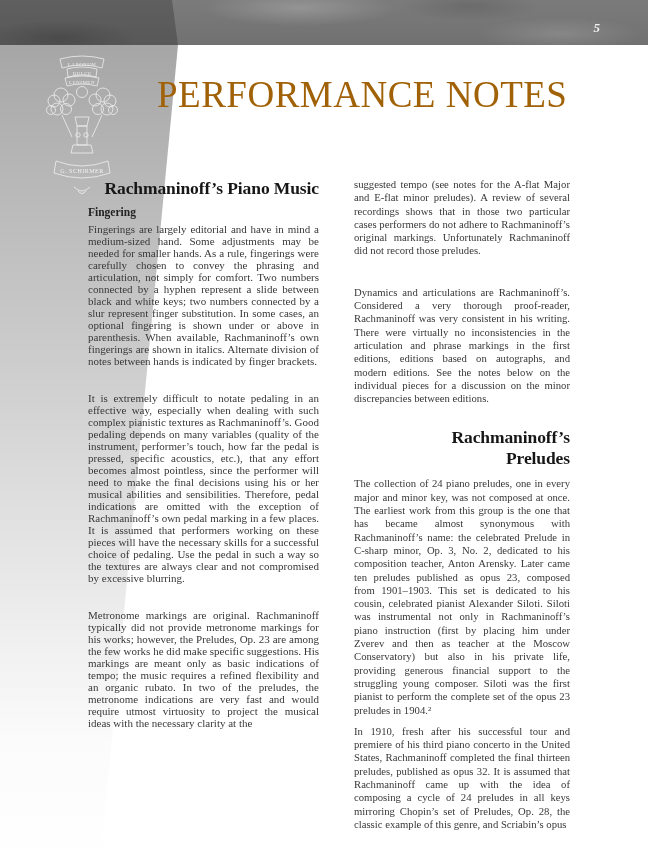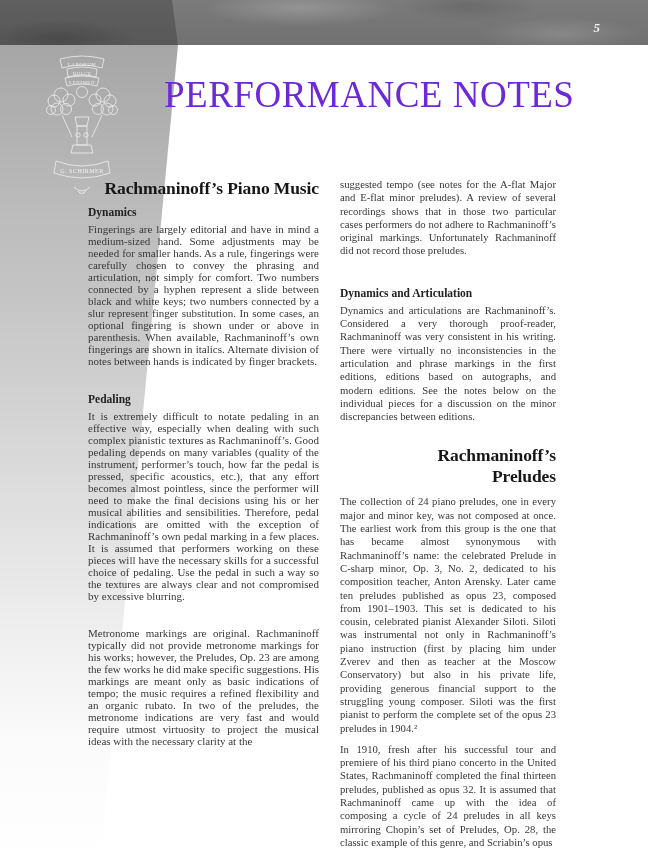--- a/index.html
+++ b/index.html
@@ -37,28 +37,28 @@
   }
   
   .crest{position:absolute;left:42px;top:55px;width:80px;height:145px;opacity:.8;}
   .crest *{vector-effect:non-scaling-stroke;}
   .crest text{
     fill:#ffffff;stroke:none;font-family:"Liberation Serif",serif;
     letter-spacing:.5px;
   }
   
   .page-title{
-    position:absolute;left:164px;top:76px;
+    position:absolute;left:157px;top:76px;
     font-size:37px;line-height:38px;letter-spacing:.5px;
-    color:#6d28d9;font-family:"Liberation Serif",serif;white-space:nowrap;text-align:center;
+    color:#a16207;font-family:"Liberation Serif",serif;white-space:nowrap;text-align:center;
   }
   
   .col{position:absolute;top:178px;color:#383838;}
   .col-left{left:88px;width:231px;}
-  .col-right{left:340px;width:216px;}
+  .col-right{left:354px;width:216px;}
   h2.col-heading{
     margin:0 0 6px 0;font-size:17.5px;line-height:21px;
     font-weight:bold;color:#161616;letter-spacing:-.1px;text-align:right;
   }
   h3.sub-heading{
     margin:0 0 4px 0;font-size:11.5px;line-height:14px;
     font-weight:bold;color:#222222;
   }
   p.body-text{
     margin:0;font-size:11px;line-height:12px;
@@ -125,39 +125,37 @@
 
     <path d="M32,132 Q40,140 48,132 M36,136 Q40,141 44,136"></path>
   </svg>
 
   <div class="page-title">PERFORMANCE NOTES</div>
 
   <div class="col col-left">
     <h2 class="col-heading">Rachmaninoff’s Piano Music</h2>
 
     <div class="section">
-      <h3 class="sub-heading">Dynamics</h3>
+      <h3 class="sub-heading">Fingering</h3>
       <p class="body-text">Fingerings are largely editorial and have in mind a medium-sized hand. Some adjustments may be needed for smaller hands. As a rule, fingerings were carefully chosen to convey the phrasing and articulation, not simply for comfort. Two numbers connected by a hyphen represent a slide between black and white keys; two numbers connected by a slur represent finger substitution. In some cases, an optional fingering is shown under or above in parenthesis. When available, Rachmaninoff’s own fingerings are shown in italics. Alternate division of notes between hands is indicated by finger brackets.</p>
     </div>
 
     <div class="section">
-      <h3 class="sub-heading">Pedaling</h3>
       <p class="body-text">It is extremely difficult to notate pedaling in an effective way, especially when dealing with such complex pianistic textures as Rachmaninoff’s. Good pedaling depends on many variables (quality of the instrument, performer’s touch, how far the pedal is pressed, specific acoustics, etc.), that any effort becomes almost pointless, since the performer will need to make the final decisions using his or her musical abilities and sensibilities. Therefore, pedal indications are omitted with the exception of Rachmaninoff’s own pedal marking in a few places. It is assumed that performers working on these pieces will have the necessary skills for a successful choice of pedaling. Use the pedal in such a way so the textures are always clear and not compromised by excessive blurring.</p>
     </div>
 
     <div class="section">
       <p class="body-text">Metronome markings are original. Rachmaninoff typically did not provide metronome markings for his works; however, the Preludes, Op. 23 are among the few works he did make specific suggestions. His markings are meant only as basic indications of tempo; the music requires a refined flexibility and an organic rubato. In two of the preludes, the metronome indications are very fast and would require utmost virtuosity to project the musical ideas with the necessary clarity at the</p>
     </div>
   </div>
 
   <div class="col col-right">
     <p class="body-text cont-para">suggested tempo (see notes for the A-flat Major and E-flat minor preludes). A review of several recordings shows that in those two particular cases performers do not adhere to Rachmaninoff’s original markings. Unfortunately Rachmaninoff did not record those preludes.</p>
 
     <div class="section">
-      <h3 class="sub-heading">Dynamics and Articulation</h3>
       <p class="body-text">Dynamics and articulations are Rachmaninoff’s. Considered a very thorough proof-reader, Rachmaninoff was very consistent in his writing. There were virtually no inconsistencies in the articulation and phrase markings in the first editions, editions based on autographs, and modern editions. See the notes below on the individual pieces for a discussion on the minor discrepancies between editions.</p>
     </div>
 
     <h2 class="col-heading">Rachmaninoff’s Preludes</h2>
     <p class="body-text preludes-p1">The collection of 24 piano preludes, one in every major and minor key, was not composed at once. The earliest work from this group is the one that has became almost synonymous with Rachmaninoff’s name: the celebrated Prelude in C-sharp minor, Op. 3, No. 2, dedicated to his composition teacher, Anton Arensky. Later came ten preludes published as opus 23, composed from 1901–1903. This set is dedicated to his cousin, celebrated pianist Alexander Siloti. Siloti was instrumental not only in Rachmaninoff’s piano instruction (first by placing him under Zverev and then as teacher at the Moscow Conservatory) but also in his private life, providing generous financial support to the struggling young composer. Siloti was the first pianist to perform the complete set of the opus 23 preludes in 1904.²</p>
     <p class="body-text">In 1910, fresh after his successful tour and premiere of his third piano concerto in the United States, Rachmaninoff completed the final thirteen preludes, published as opus 32. It is assumed that Rachmaninoff came up with the idea of composing a cycle of 24 preludes in all keys mirroring Chopin’s set of Preludes, Op. 28, the classic example of this genre, and Scriabin’s opus</p>
   </div>
 
 </div>
 

